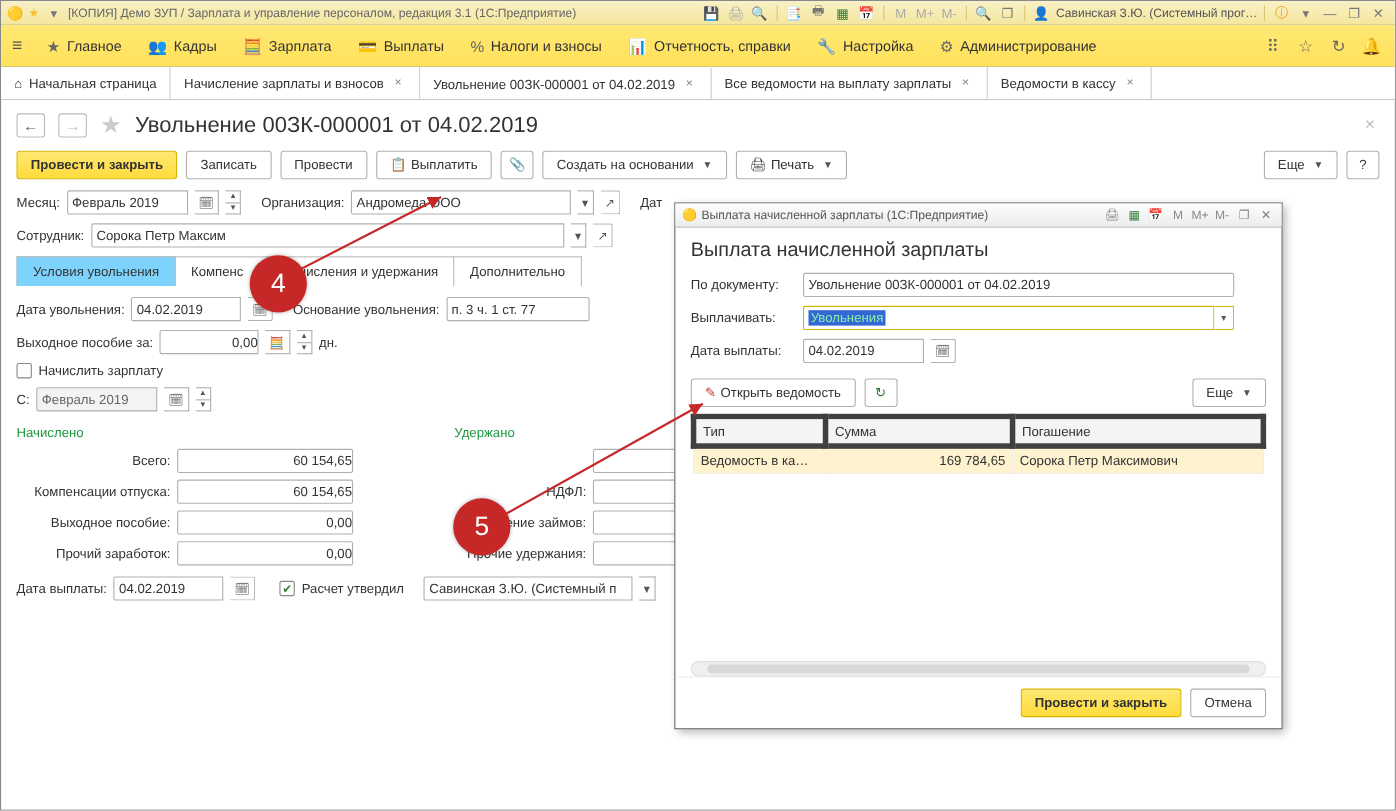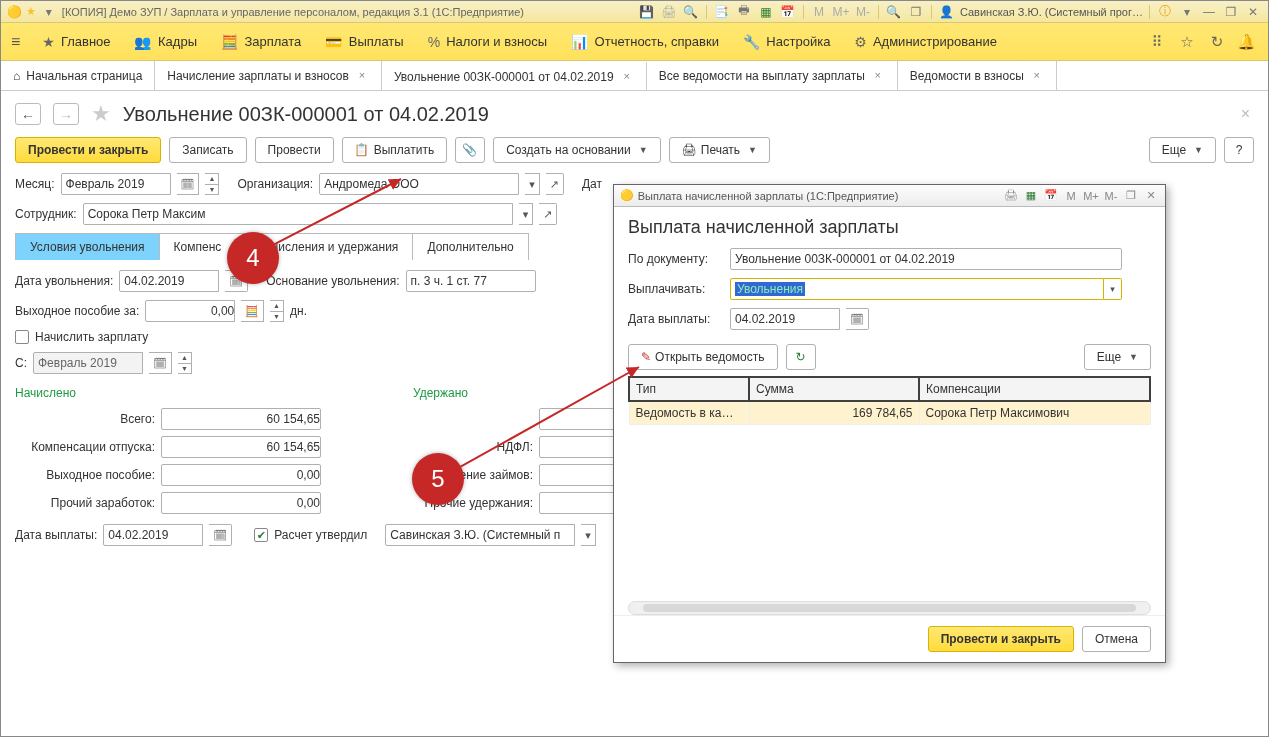--- a/index.html
+++ b/index.html
@@ -75,21 +75,21 @@
   .modal h2{font-size:18px;font-weight:400;margin:10px 14px 10px;}
   .modal .frow{padding:0 14px;}
   .modal .input.combo{border-color:#d6b400;}
   .combo-wrap{position:relative;display:inline-flex;}
   .combo-wrap .input{border-radius:2px 0 0 2px;}
   .combo-dd{height:22px;width:18px;border:1px solid #d6b400;border-left:none;border-radius:0 2px 2px 0;background:#fff;display:inline-flex;align-items:center;justify-content:center;font-size:9px;color:#555;cursor:pointer;}
   .combo-wrap .sel{background:#3367d6;color:#86efac;padding:0 2px;}
   .modal .tbl-tool{display:flex;align-items:center;gap:8px;padding:6px 14px;}
   .modal .more{margin-left:auto;}
   .modal table{border-collapse:collapse;width:calc(100% - 28px);margin:0 14px;font-size:12px;}
-  .modal th{background:#f4f4f4;border:2px solid #404040;text-align:left;font-weight:400;padding:4px 6px;}
+  .modal th{background:#f4f4f4;border:5px solid #404040;text-align:left;font-weight:400;padding:4px 6px;}
   .modal td{border:1px solid #eee;padding:4px 6px;background:#fff3cf;}
   .modal td.num{text-align:right;}
   .modal .tbl-scroll{flex:1;overflow:hidden;margin-bottom:4px;}
   .modal .hscroll{height:14px;margin:0 14px;background:#f0f0f0;border:1px solid #ddd;border-radius:7px;position:relative;}
   .modal .hscroll .thumb{position:absolute;left:14px;right:14px;top:2px;bottom:2px;background:#d8d8d8;border-radius:5px;}
   .modal .m-foot{display:flex;gap:8px;justify-content:flex-end;padding:10px 14px;border-top:1px solid #eee;}
   
   .badge{position:absolute;width:52px;height:52px;border-radius:50%;background:#c62828;color:#fff;display:flex;align-items:center;justify-content:center;font-size:24px;font-weight:400;box-shadow:0 0 4px rgba(0,0,0,0.3);}
   svg.arrow{position:absolute;pointer-events:none;}
   .wrapper{position:relative;width:1269px;height:737px;overflow:hidden;border:1px solid #888;}
@@ -184,21 +184,21 @@
       </div>
     <div class="tab active">
         <span>Увольнение 00ЗК-000001 от 04.02.2019</span>
         <span class="close">×</span>
       </div>
     <div class="tab">
         <span>Все ведомости на выплату зарплаты</span>
         <span class="close">×</span>
       </div>
     <div class="tab">
-        <span>Ведомости в взносы</span>
+        <span>Ведомости в кассу</span>
         <span class="close">×</span>
       </div>
   </div>
 
   <div class="doc-head">
     <span class="navbtn">←</span>
     <span class="navbtn disabled">→</span>
     <span class="star">★</span>
     <h1>Увольнение 00ЗК-000001 от 04.02.2019</h1>
     <span class="page-close">×</span>
@@ -400,21 +400,21 @@
           <span>Еще</span>
           <span class="dd">▼</span>
         </span>
     </div>
     <div class="tbl-scroll">
       <table>
         <thead>
             <tr>
           <th style="width:120px;">Тип</th>
           <th style="width:170px;">Сумма</th>
-          <th>Компенсации</th>
+          <th>Погашение</th>
         </tr>
           </thead>
         <tbody>
           <tr>
             <td>Ведомость в ка…</td>
             <td class="num">169 784,65</td>
             <td>Сорока Петр Максимович</td>
           </tr>
         </tbody>
       </table>

